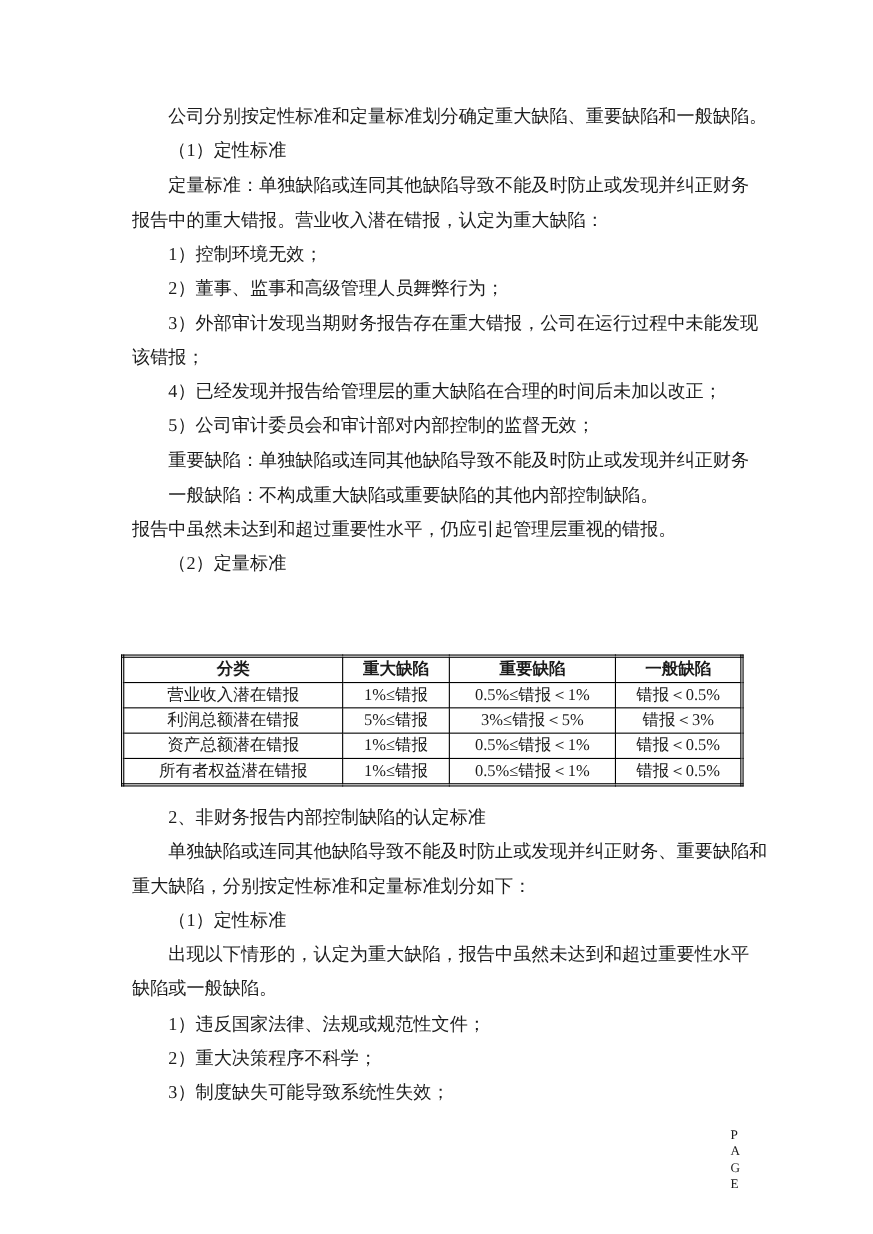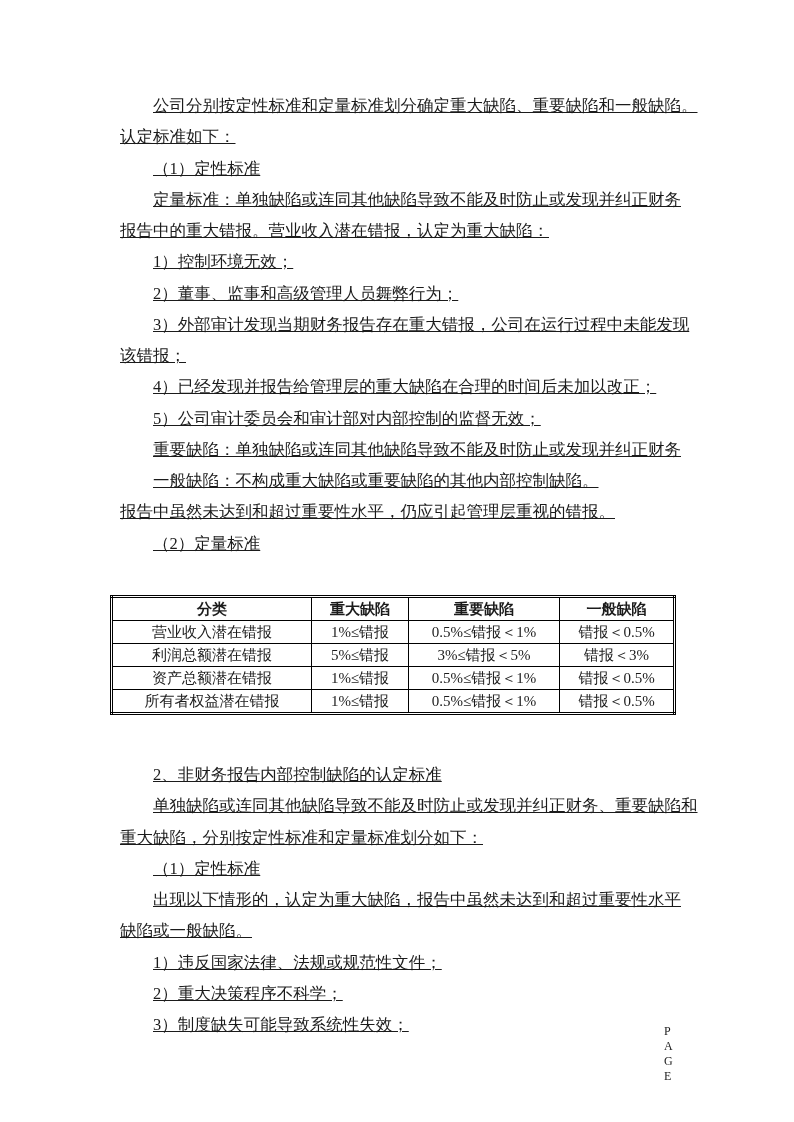--- a/index.html
+++ b/index.html
@@ -8,30 +8,29 @@
     width:794px;height:1122px;
     background:var(--background,#ffffff);
     color:var(--text,#1b1b1b);
     font-family:"Liberation Serif","DejaVu Serif",serif;
     overflow:hidden;
   }
   .textblock{
     position:absolute;
     left:120px;width:585px;
     font-size:16.5px;
-    text-decoration:underline;
   }
   .textblock .line{
     height:31.25px;
     line-height:31.25px;
     white-space:nowrap;
   }
   .textblock .line.indent{text-indent:33px;}
   .top{top:90px;}
-  .bottom{top:727px;margin-top:32px;}
+  .bottom{top:727px;}
   .quant-table{
     position:absolute;
     left:110px;top:595px;
     width:563px;
     border-collapse:collapse;
     border:3px double var(--table-border,#000000);
     table-layout:fixed;
     font-size:15px;
   }
   .quant-table th,.quant-table td{
@@ -56,21 +55,20 @@
 </style>
 </head>
 <body>
 
 <div class="sheet">
 
   <div class="textblock top">
 
       <div class="line indent">公司分别按定性标准和定量标准划分确定重大缺陷、重要缺陷和一般缺陷。</div>
 
-      <div class="line">认定标准如下：</div>
 
       <div class="line indent">（1）定性标准</div>
 
       <div class="line indent">定量标准：单独缺陷或连同其他缺陷导致不能及时防止或发现并纠正财务</div>
 
       <div class="line">报告中的重大错报。营业收入潜在错报，认定为重大缺陷：</div>
 
       <div class="line indent">1）控制环境无效；</div>
 
       <div class="line indent">2）董事、监事和高级管理人员舞弊行为；</div>

